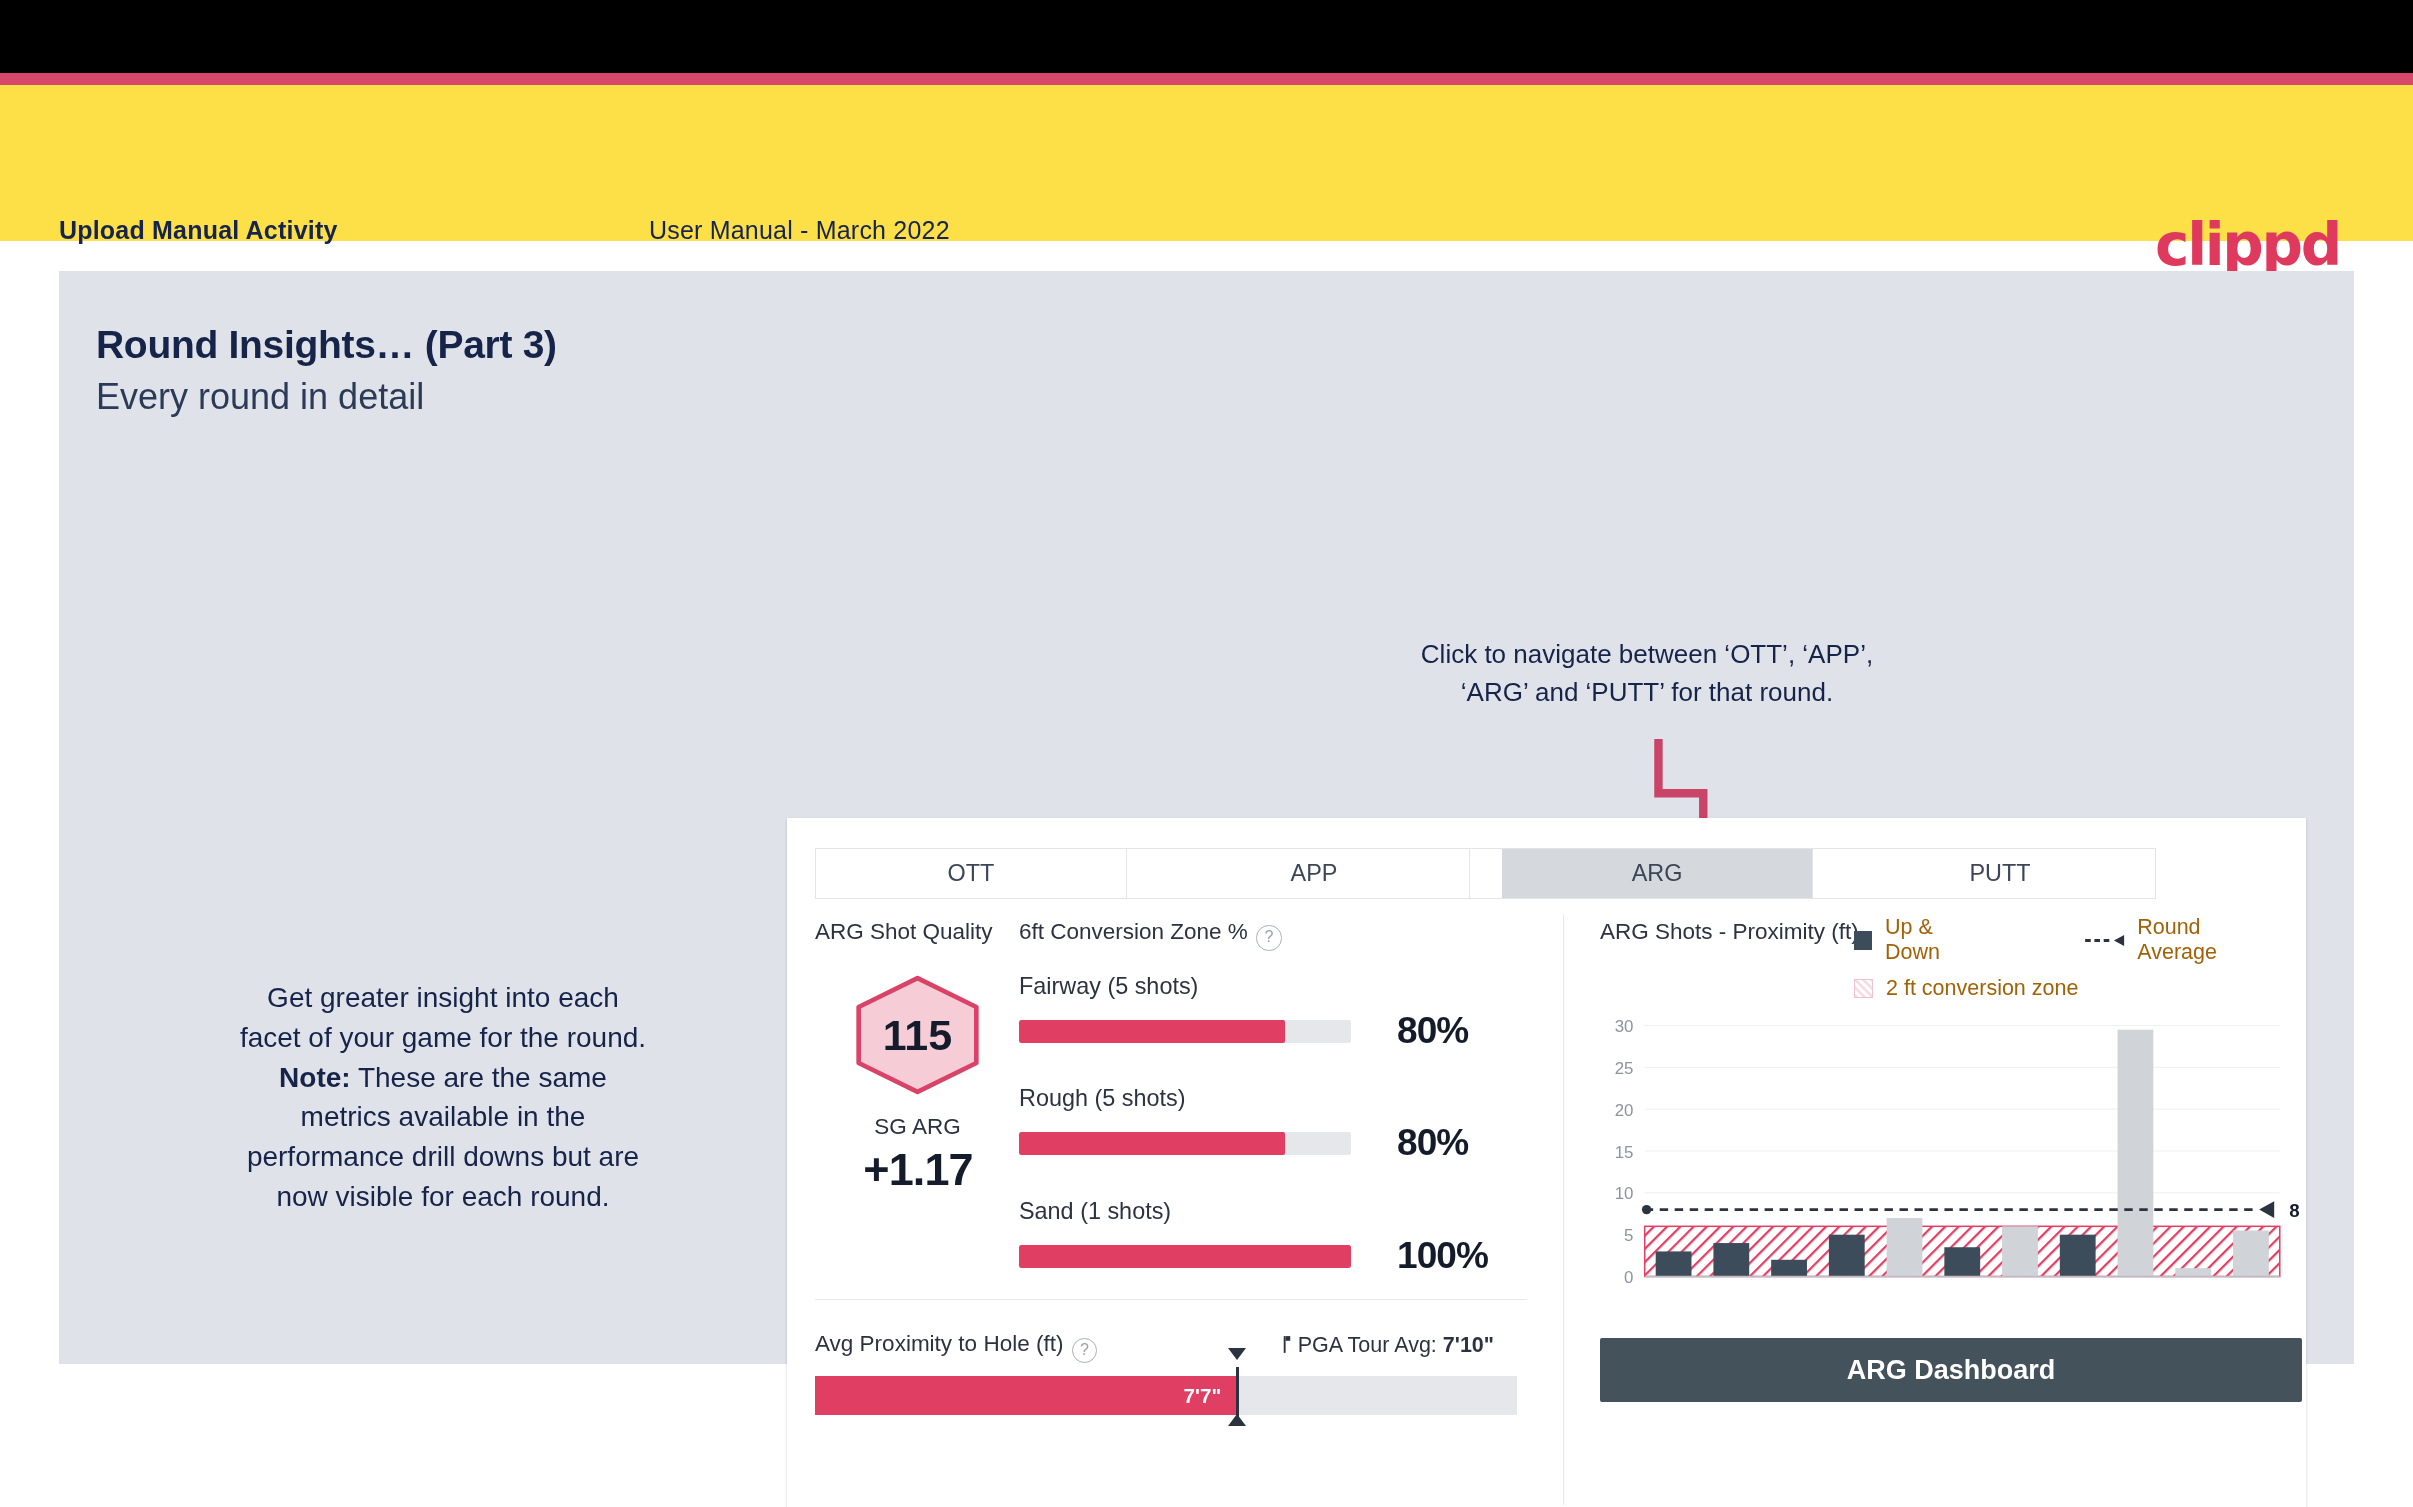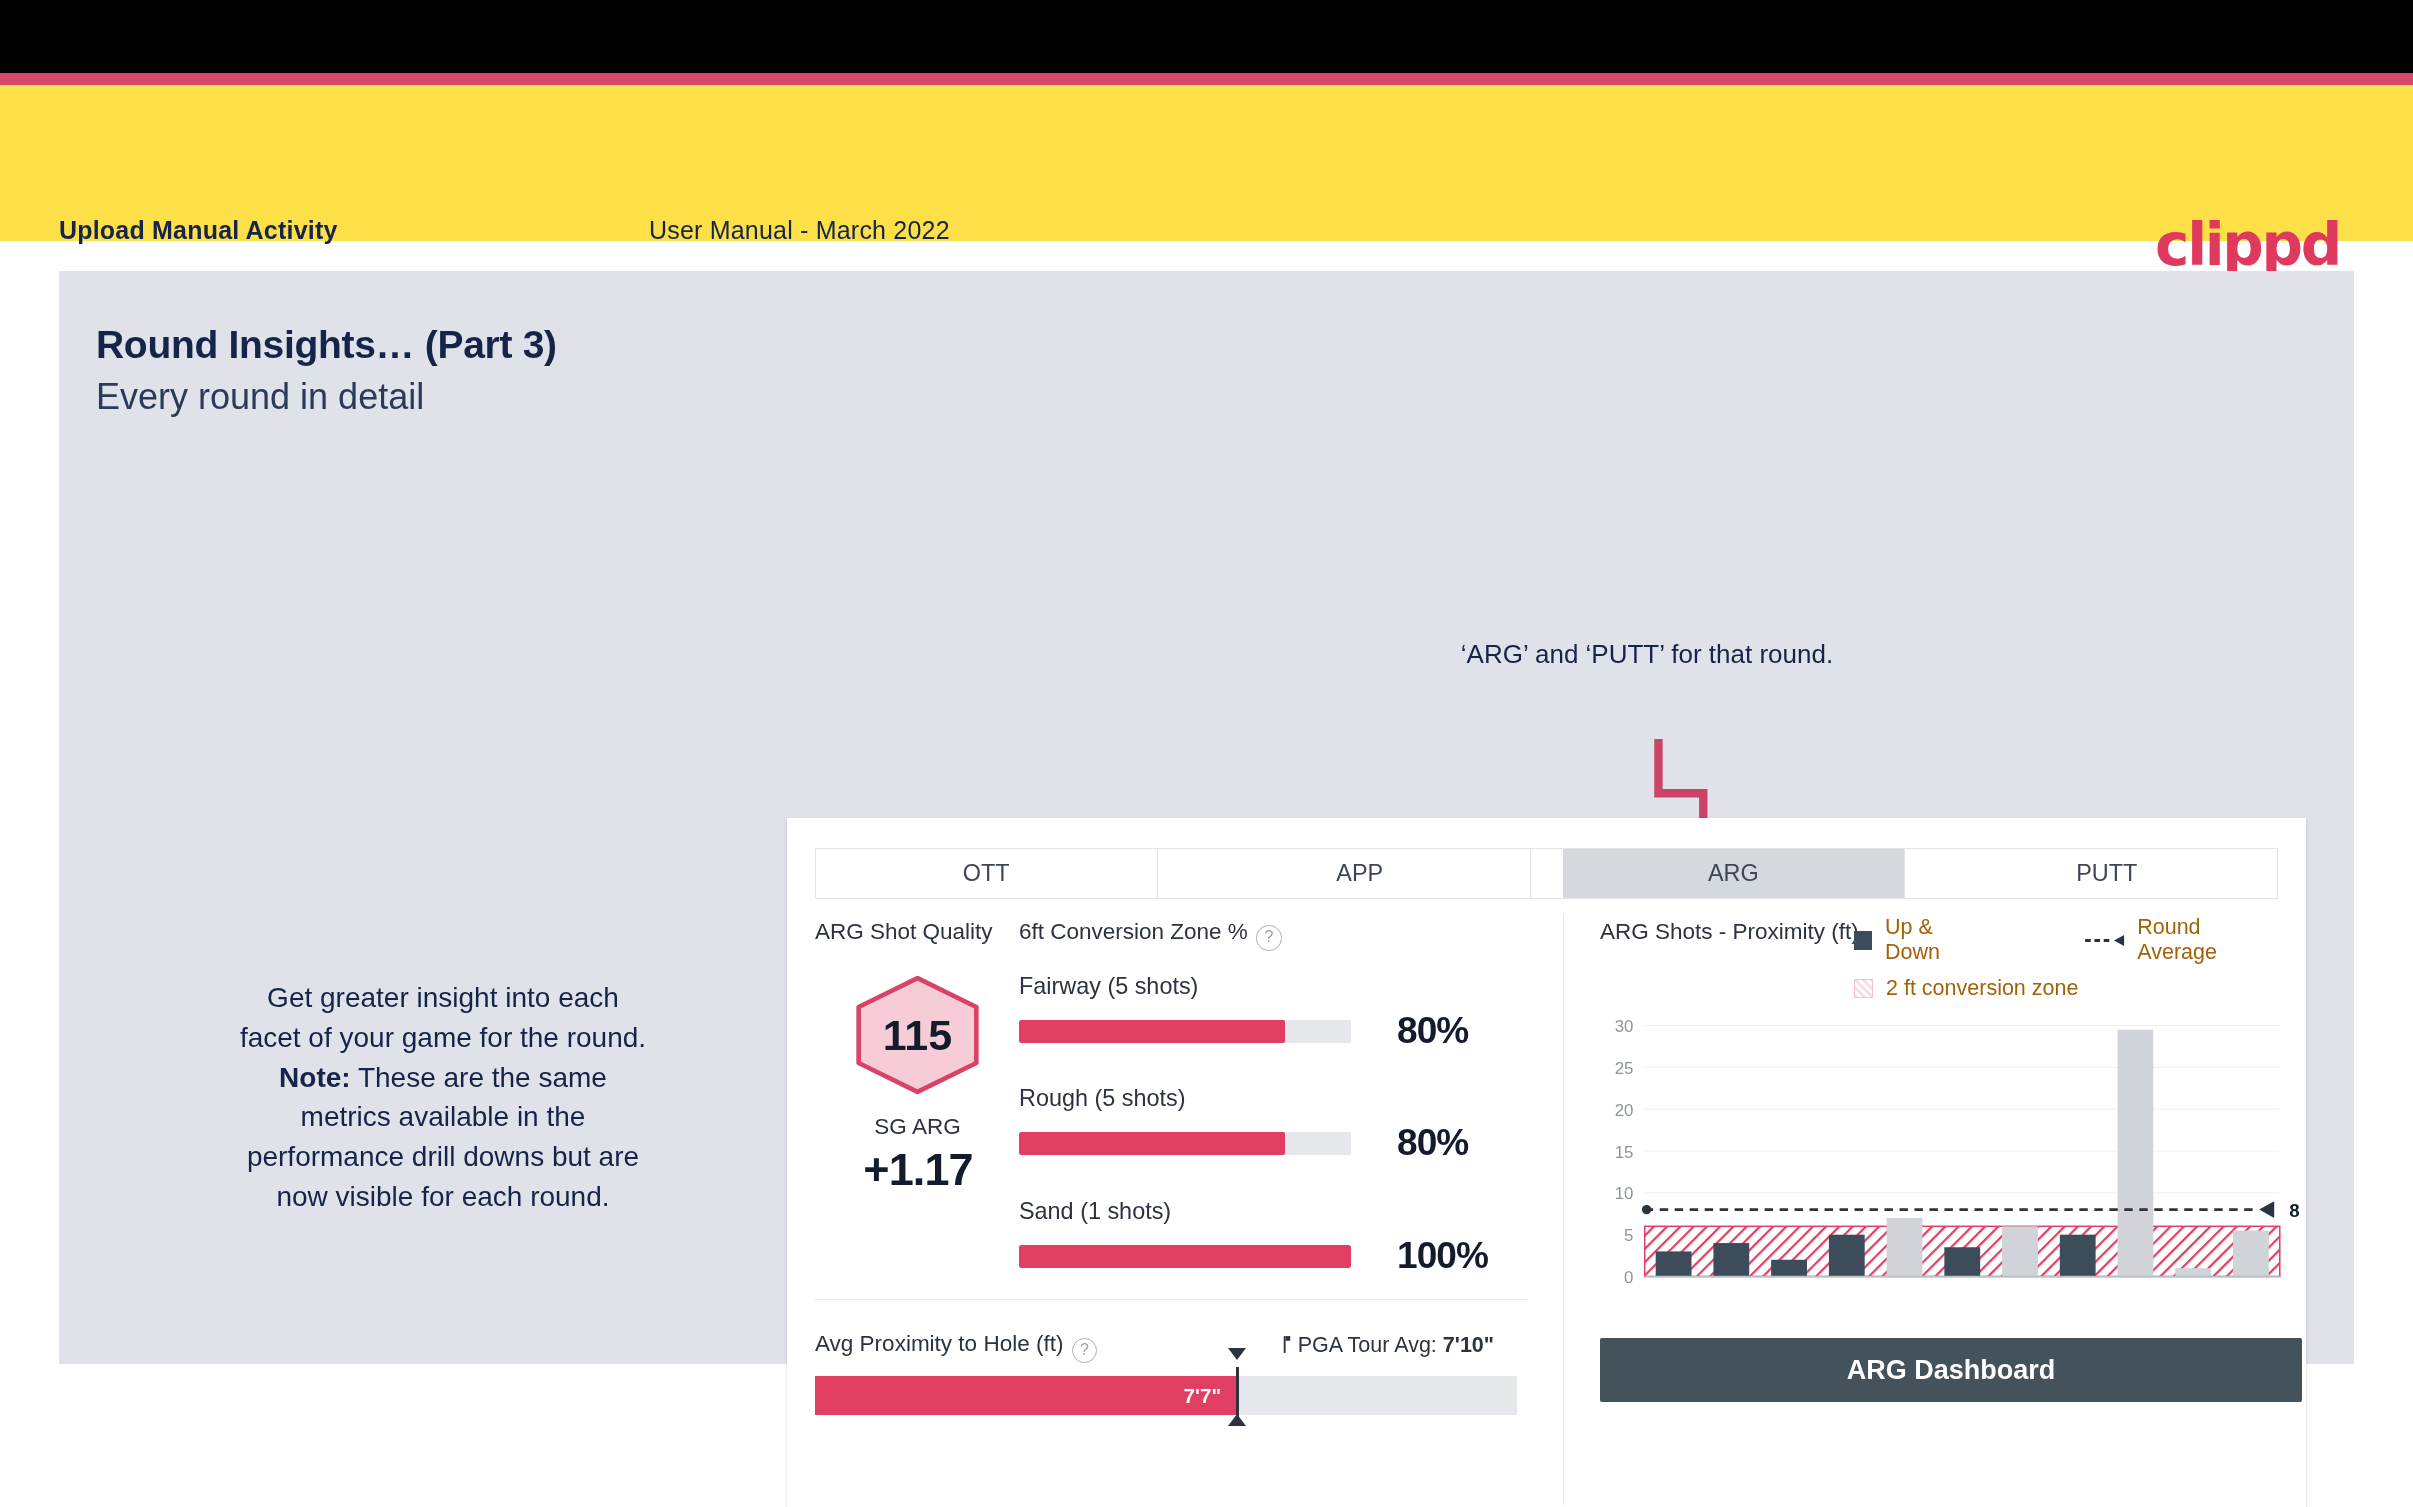--- a/index.html
+++ b/index.html
@@ -96,21 +96,21 @@
   
   .card {
     position: absolute; left: 728px; top: 547px;
     width: 1519px; height: 716px;
     background: #ffffff;
     box-shadow: 0 0.9px 2.8px rgba(0,0,0,.18);
   }
 
   .tabs {
     position: absolute; left: 28px; top: 30px;
-    width: 1463px; height: 51px;
+    width: 1341px; height: 51px;
     display: flex;
     border: 0.9px solid #e2e4e8;
     box-sizing: border-box;
     background: #fff;
     gap: 32px;
   }
   .tab {
     flex: 1 1 0;
     display: flex; align-items: center; justify-content: center;
     font-size: 23.4px; color: #3c4656;
@@ -279,20 +279,21 @@
   <div class="hdr-logo">clippd</div>
   <div class="hdr-rule"></div>
 </div>
 
 <div class="slide">
 
   <div class="slide-title">Round Insights… (Part 3)</div>
   <div class="slide-subtitle">Every round in detail</div>
 
   <div class="callout">
+    <div>Click to navigate between ‘OTT’, ‘APP’,</div>
     <div>‘ARG’ and ‘PUTT’ for that round.</div>
   </div>
 
   <div class="arrow-wrap">
     <svg width="112" height="122" viewBox="0 0 120 130">
       <path d="M8 4 L8 62 L56 62 L56 104" stroke="#c94468" stroke-width="9" fill="none"></path>
       <path d="M40 100 L72 100 L56 128 Z" fill="#c94468"></path>
     </svg>
   </div>
 

